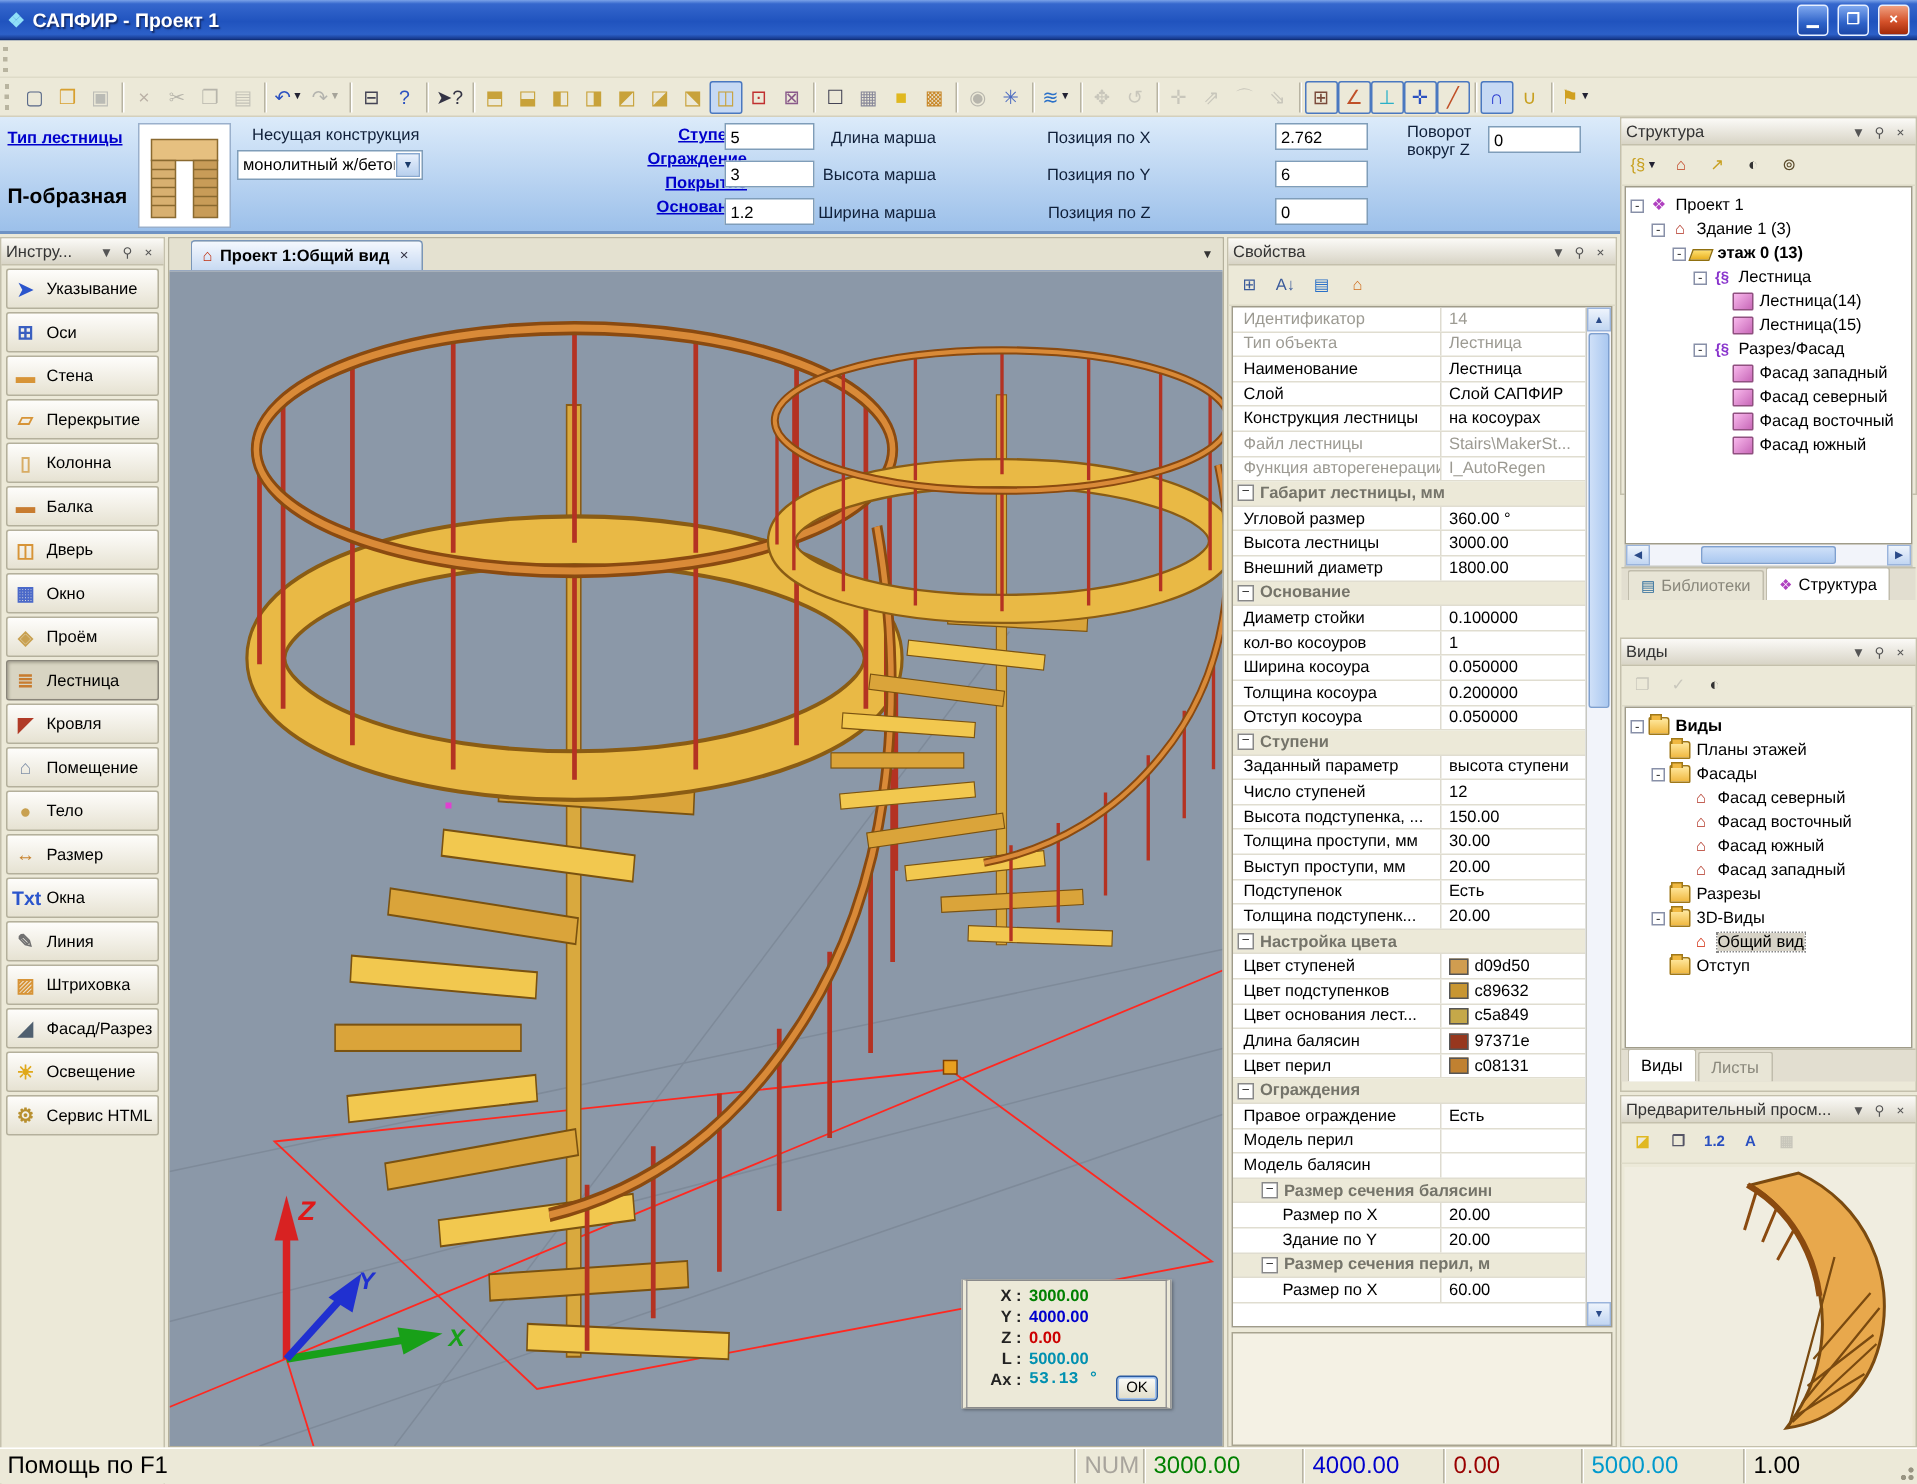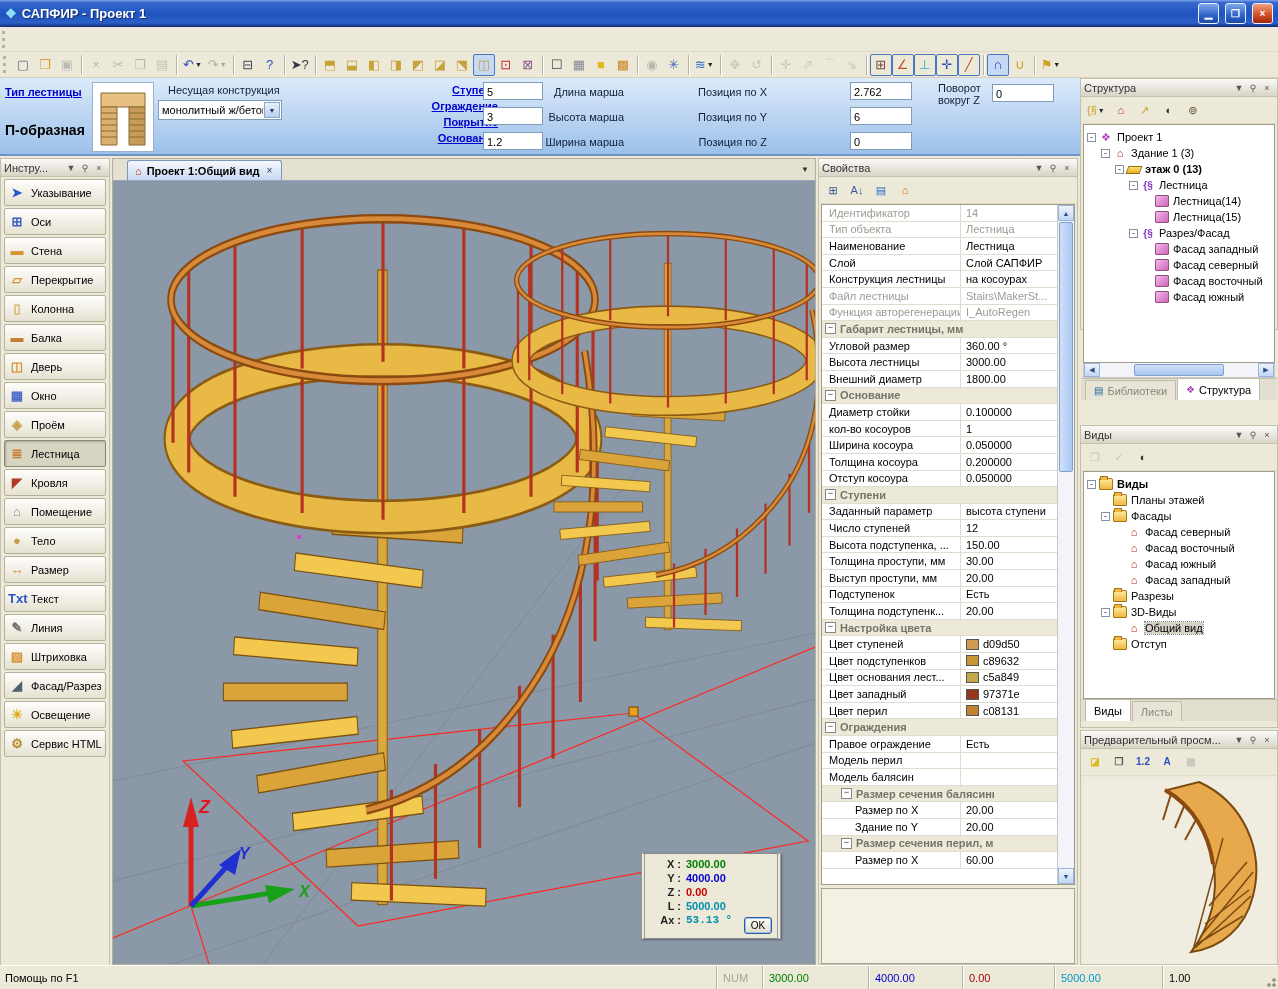--- a/index.html
+++ b/index.html
@@ -114,21 +114,21 @@
 .ticon[data-icon="floor"]{background:linear-gradient(#ffe070,#e8b020);border:1px solid #907010;transform:skewX(-20deg);height:8px;margin-top:2px}
 .hscroll{height:15px;margin:0 2px;background:#f2f4fa;border:1px solid #c8c8c0;border-top:none;display:flex;align-items:stretch}
 .hbtn{width:16px;background:linear-gradient(#eef4fc,#c2d6f2);border:1px solid #9ab4dc;font-size:7px;color:#2a4a88;display:flex;align-items:center;justify-content:center}
 .hthumb{width:90px;margin:1px auto;background:linear-gradient(#cfe0f8,#aac8f0);border:1px solid #7ea0d0;border-radius:2px}
 .ptabs{height:22px;display:flex;align-items:flex-end;padding-left:4px;gap:1px;background:#e2ded0;border-top:1px solid #c4c0ac}
 .ptab{height:20px;display:flex;align-items:center;gap:4px;padding:0 8px;color:#8a887c;border:1px solid #c0bcac;border-bottom:none;border-radius:2px 2px 0 0;background:#e8e5d6}
 .ptab[data-active="1"]{background:#fff;color:#000;height:22px}
 .ptab .pt-ic{font-size:10px;color:#2a6a9a}
 .prevbody{margin:2px;height:186px;background:#f0ede0;position:relative;overflow:hidden}
 
-.statusbar{left:0;top:965px;width:1278px;height:24px;background:#ece9d8;border-top:1px solid #fff;display:flex;align-items:stretch;font-size:11px}
+.statusbar{left:0;top:965px;width:1278px;height:24px;background:#ece9d8;border-top:1px solid #fff;display:flex;align-items:stretch;font-size:16px}
 .sb-help{flex:1;display:flex;align-items:center;padding-left:5px}
 .sb-cell{display:flex;align-items:center;padding-left:6px;border-left:1px solid #b8b4a4;box-shadow:inset 1px 0 0 #fff}
 .sb-cell:nth-of-type(1){width:46px;color:#a8a49c}
 .sb-cell:nth-of-type(2){width:106px}
 .sb-cell:nth-of-type(3){width:94px}
 .sb-cell:nth-of-type(4){width:92px}
 .sb-cell:nth-of-type(5){width:108px}
 .sb-cell:nth-of-type(6){width:100px}
 .sb-grip{width:16px;align-self:flex-end;height:16px;background:
  radial-gradient(circle at 12px 12px,#989482 1.5px,transparent 2px),
@@ -641,21 +641,21 @@
         <span class="tool-label">Тело</span>
       </div>
 
       <div class="tool-btn" title="Размер">
         <span class="tool-glyph" style="color: rgb(200, 132, 48);">↔</span>
         <span class="tool-label">Размер</span>
       </div>
 
       <div class="tool-btn" title="Текст">
         <span class="tool-glyph" style="color: rgb(43, 85, 204);">Txt</span>
-        <span class="tool-label">Текст</span>
+        <span class="tool-label">Окна</span>
       </div>
 
       <div class="tool-btn" title="Линия">
         <span class="tool-glyph" style="color: rgb(112, 112, 112);">✎</span>
         <span class="tool-label">Линия</span>
       </div>
 
       <div class="tool-btn" title="Штриховка">
         <span class="tool-glyph" style="color: rgb(215, 148, 55);">▨</span>
         <span class="tool-label">Штриховка</span>
@@ -1027,21 +1027,21 @@
 
         <div class="pgrow" data-kind="p">
           <span class="pg-label">Цвет основания лест...</span>
           <span class="pg-val">
             <span class="swatch" data-bg="#c5a849" style="background: rgb(197, 168, 73);"></span>
             <span>c5a849</span>
           </span>
         </div>
 
         <div class="pgrow" data-kind="p">
-          <span class="pg-label">Цвет западный</span>
+          <span class="pg-label">Длина балясин</span>
           <span class="pg-val">
             <span class="swatch" data-bg="#97371e" style="background: rgb(151, 55, 30);"></span>
             <span>97371e</span>
           </span>
         </div>
 
         <div class="pgrow" data-kind="p">
           <span class="pg-label">Цвет перил</span>
           <span class="pg-val">
             <span class="swatch" data-bg="#c08131" style="background: rgb(192, 129, 49);"></span>

